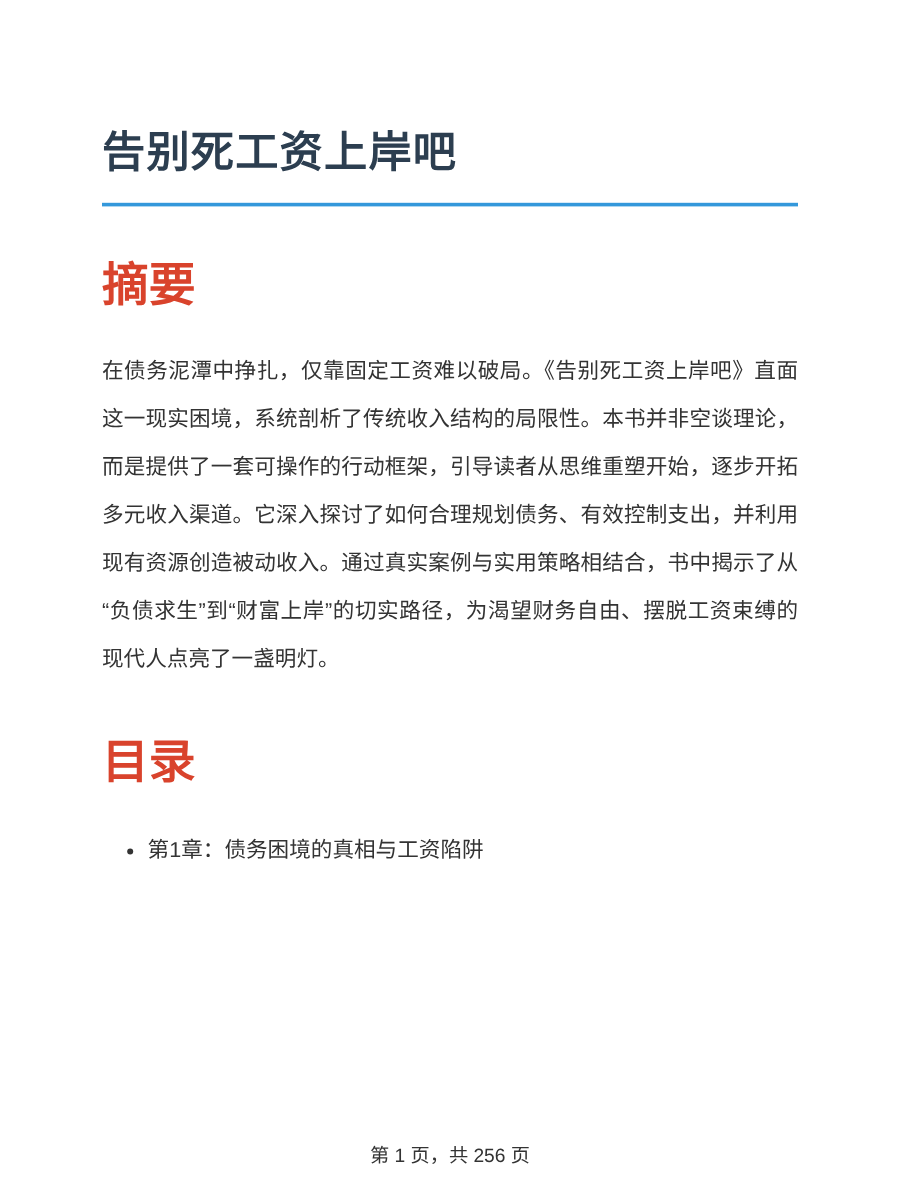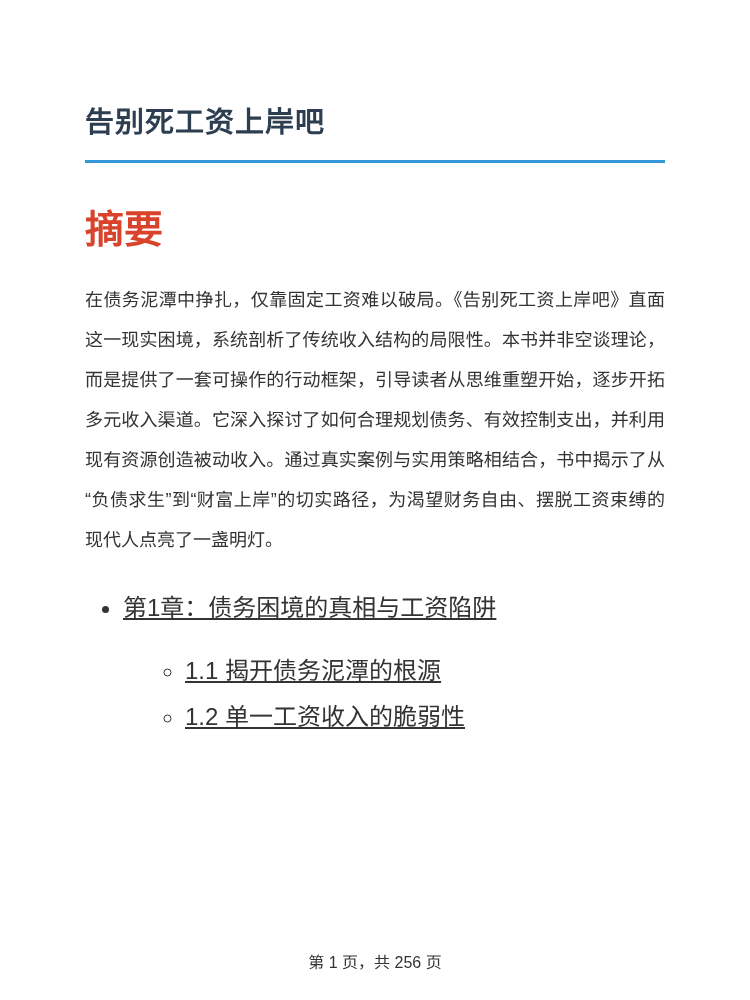--- a/index.html
+++ b/index.html
@@ -19,21 +19,21 @@
     overflow: hidden;
   }
   .page {
     position: relative;
     width: 750px;
     height: 1000px;
     padding: 104px 85px 0 85px;
     background: var(--page-bg);
   }
   h1.book-title {
-    font-size: 29px;
+    font-size: 36px;
     font-weight: 700;
     line-height: 1.25;
     color: var(--title-navy);
     letter-spacing: 1px;
     padding-bottom: 20px;
     border-bottom: 3px solid var(--accent-blue);
   }
   h2.section-heading {
     font-size: 39px;
     font-weight: 700;
@@ -45,23 +45,22 @@
     margin-top: 26px;
     font-size: 18px;
     line-height: 40px;
     text-align: justify;
     color: var(--text-dark);
   }
   ul.toc-list {
     margin-top: 30px;
     padding-left: 38px;
     list-style: disc;
-    font-size: 24px;
+    font-size: 18px;
     color: var(--text-dark);
-    text-decoration: underline;
   }
   ul.toc-list > li {
     line-height: 36px;
   }
   ul.toc-sections {
     margin-top: 28px;
     padding-left: 62px;
     list-style: circle;
   }
   ul.toc-sections > li {
@@ -83,28 +82,25 @@
 <body>
 
 <main class="page">
 
   <h1 class="book-title">告别死工资上岸吧</h1>
 
   <h2 class="section-heading">摘要</h2>
 
   <p class="abstract-body">在债务泥潭中挣扎，仅靠固定工资难以破局。《告别死工资上岸吧》直面这一现实困境，系统剖析了传统收入结构的局限性。本书并非空谈理论，而是提供了一套可操作的行动框架，引导读者从思维重塑开始，逐步开拓多元收入渠道。它深入探讨了如何合理规划债务、有效控制支出，并利用现有资源创造被动收入。通过真实案例与实用策略相结合，书中揭示了从“负债求生”到“财富上岸”的切实路径，为渴望财务自由、摆脱工资束缚的现代人点亮了一盏明灯。</p>
 
+  <h2 class="section-heading">目录</h2>
 
   <ul class="toc-list">
     <li>
       <span>第1章：债务困境的真相与工资陷阱</span>
-      <ul class="toc-sections">
-        <li>1.1 揭开债务泥潭的根源</li>
-        <li>1.2 单一工资收入的脆弱性</li>
-      </ul>
     </li>
   </ul>
 
   <footer class="page-footer">
     <span>第 1 页，共 256 页</span>
   </footer>
 
 </main>
 
 </body></html>

